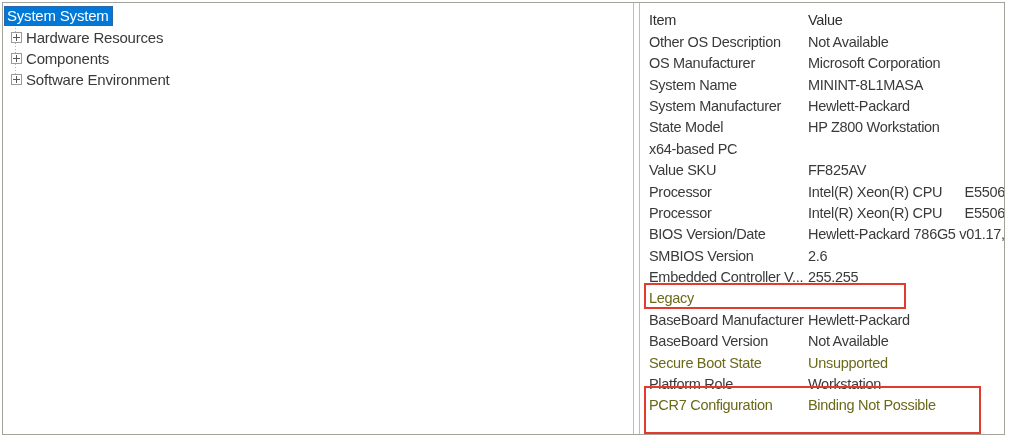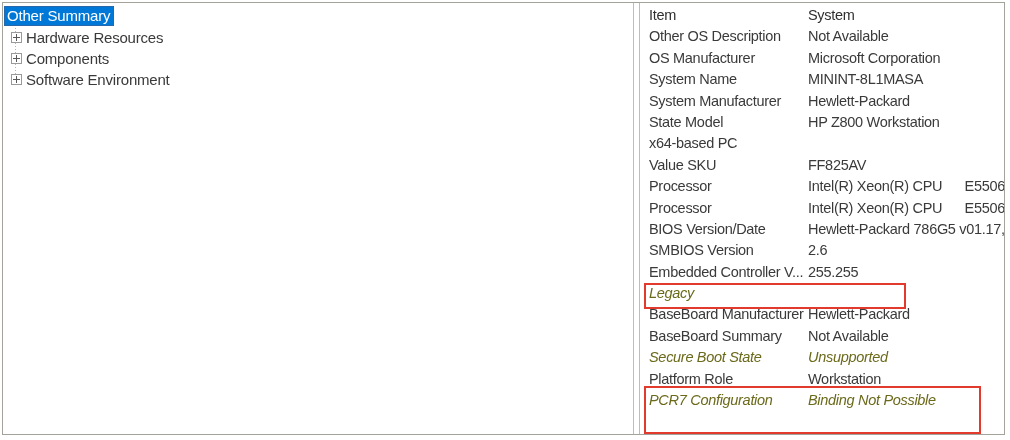--- a/index.html
+++ b/index.html
@@ -36,46 +36,46 @@
   .plusbox::after  { content:""; position:absolute; top:1px; bottom:1px; left:50%; width:1px;  margin-left:-0.5px; background:#5a5a5a; }
   .tree-child { padding-left:23px; }
   .t1 { top:24px; } .t2 { top:45px;text-align:right; } .t3 { top:66px; }
   
   .details-panel {
     position:absolute; left:636px; right:0; top:0; bottom:0;
     border-left:1px solid #bdbdbd; background:#fff; box-sizing:border-box;
     overflow:hidden; padding-top:4px;
   }
   .row {
-    display:flex; height:21.4px; align-items:flex-start; padding-left:9px;
+    display:flex; height:21.4px; align-items:flex-end; padding-left:9px;
     font-size:14.5px; letter-spacing:-0.3px; white-space:nowrap;
   }
   .row .item  { width:159px; flex:0 0 159px; overflow:hidden; }
   .row .val   { flex:1; overflow:hidden; white-space:pre; }
   .row.header { color:#2f2f2f; }
-  .olive { color:#6b691a;font-style:italic; }
+  .olive { color:#6b691a; }
   
   .anno {
     position:absolute; border:2px solid #e23b2d; background:transparent;
     box-sizing:border-box; pointer-events:none;
   }
   .anno-bios   { left:4px;  top:280px; width:262px; height:26px; }
   .anno-secure { left:4px;  top:383px; width:337px; height:48px; }
 </style>
 </head>
 <body>
 
 <div class="stage">
   <div class="frame">
 
     <div class="tree-panel">
       <div class="tree-connector"></div>
 
       <div class="tree-item tree-root">
-        <span class="label">Other Summary</span>
+        <span class="label">System System</span>
       </div>
 
       <div class="tree-item tree-child t1">
         <span class="plusbox"></span>
         <span class="label">Hardware Resources</span>
       </div>
 
       <div class="tree-item tree-child t2">
         <span class="plusbox"></span>
         <span class="label">Components</span>
@@ -84,21 +84,21 @@
       <div class="tree-item tree-child t3">
         <span class="plusbox"></span>
         <span class="label">Software Environment</span>
       </div>
     </div>
 
     <div class="details-panel">
 
       <div class="row header">
         <span class="item">Item</span>
-        <span class="val">System</span>
+        <span class="val">Value</span>
       </div>
 
       <div class="row">
         <span class="item">Other OS Description</span>
         <span class="val">Not Available</span>
       </div>
       <div class="row">
         <span class="item">OS Manufacturer</span>
         <span class="val">Microsoft Corporation</span>
       </div>
@@ -142,21 +142,21 @@
         <span class="val">255.255</span>
       </div>
       <div class="row">
         <span class="val olive">Legacy</span>
       </div>
       <div class="row">
         <span class="item">BaseBoard Manufacturer</span>
         <span class="val">Hewlett-Packard</span>
       </div>
       <div class="row">
-        <span class="item">BaseBoard Summary</span>
+        <span class="item">BaseBoard Version</span>
         <span class="val">Not Available</span>
       </div>
       <div class="row">
         <span class="item olive">Secure Boot State</span>
         <span class="val olive">Unsupported</span>
       </div>
       <div class="row">
         <span class="item">Platform Role</span>
         <span class="val">Workstation</span>
       </div>

